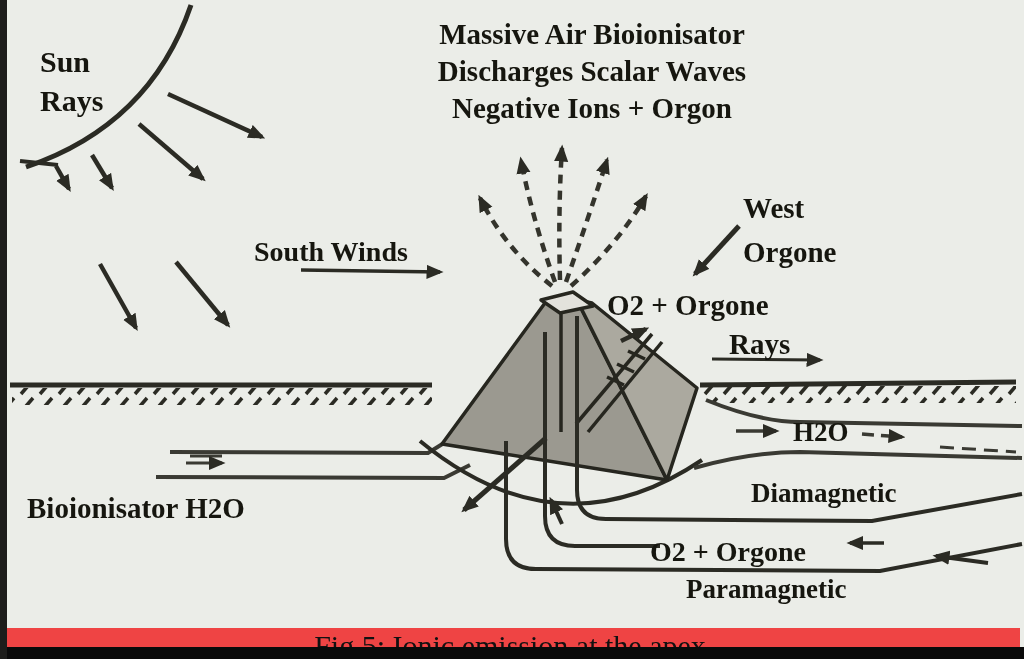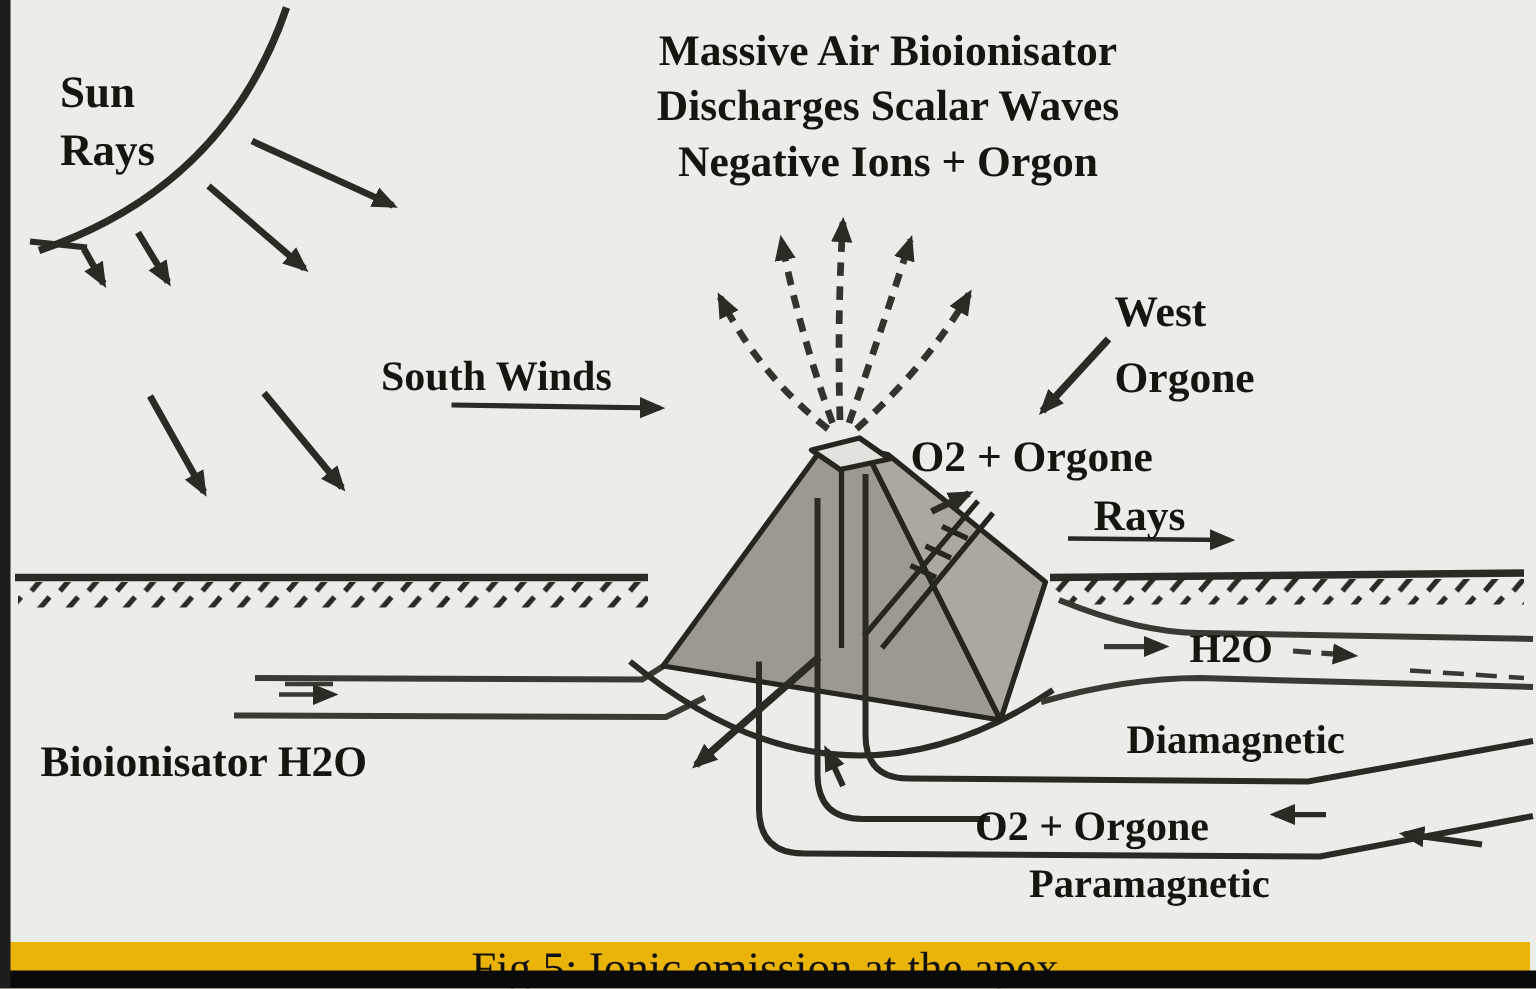--- a/index.html
+++ b/index.html
@@ -11,21 +11,21 @@
   }
   svg{position:absolute;left:0;top:0;}
   .lbl{
     position:absolute;font-weight:bold;white-space:nowrap;
     color:#16160f;letter-spacing:0px;line-height:1.15;
   }
   .lbl .ln{display:block;}
   #title-block{text-align:center;line-height:37px;font-size:29px;}
   #caption-band{
     position:absolute;left:0;top:628px;width:1020px;height:31px;
-    background:#eab308;
+    background:#ef4444;
   }
   #caption-text{
     position:absolute;left:0;top:1px;width:100%;text-align:center;
     font-size:30px;font-weight:normal;color:#111;
   }
   #bottom-bar{
     position:absolute;left:0;top:647px;width:1024px;height:12px;
     background:#0a0a0a;z-index:30;
   }
   #left-border{

